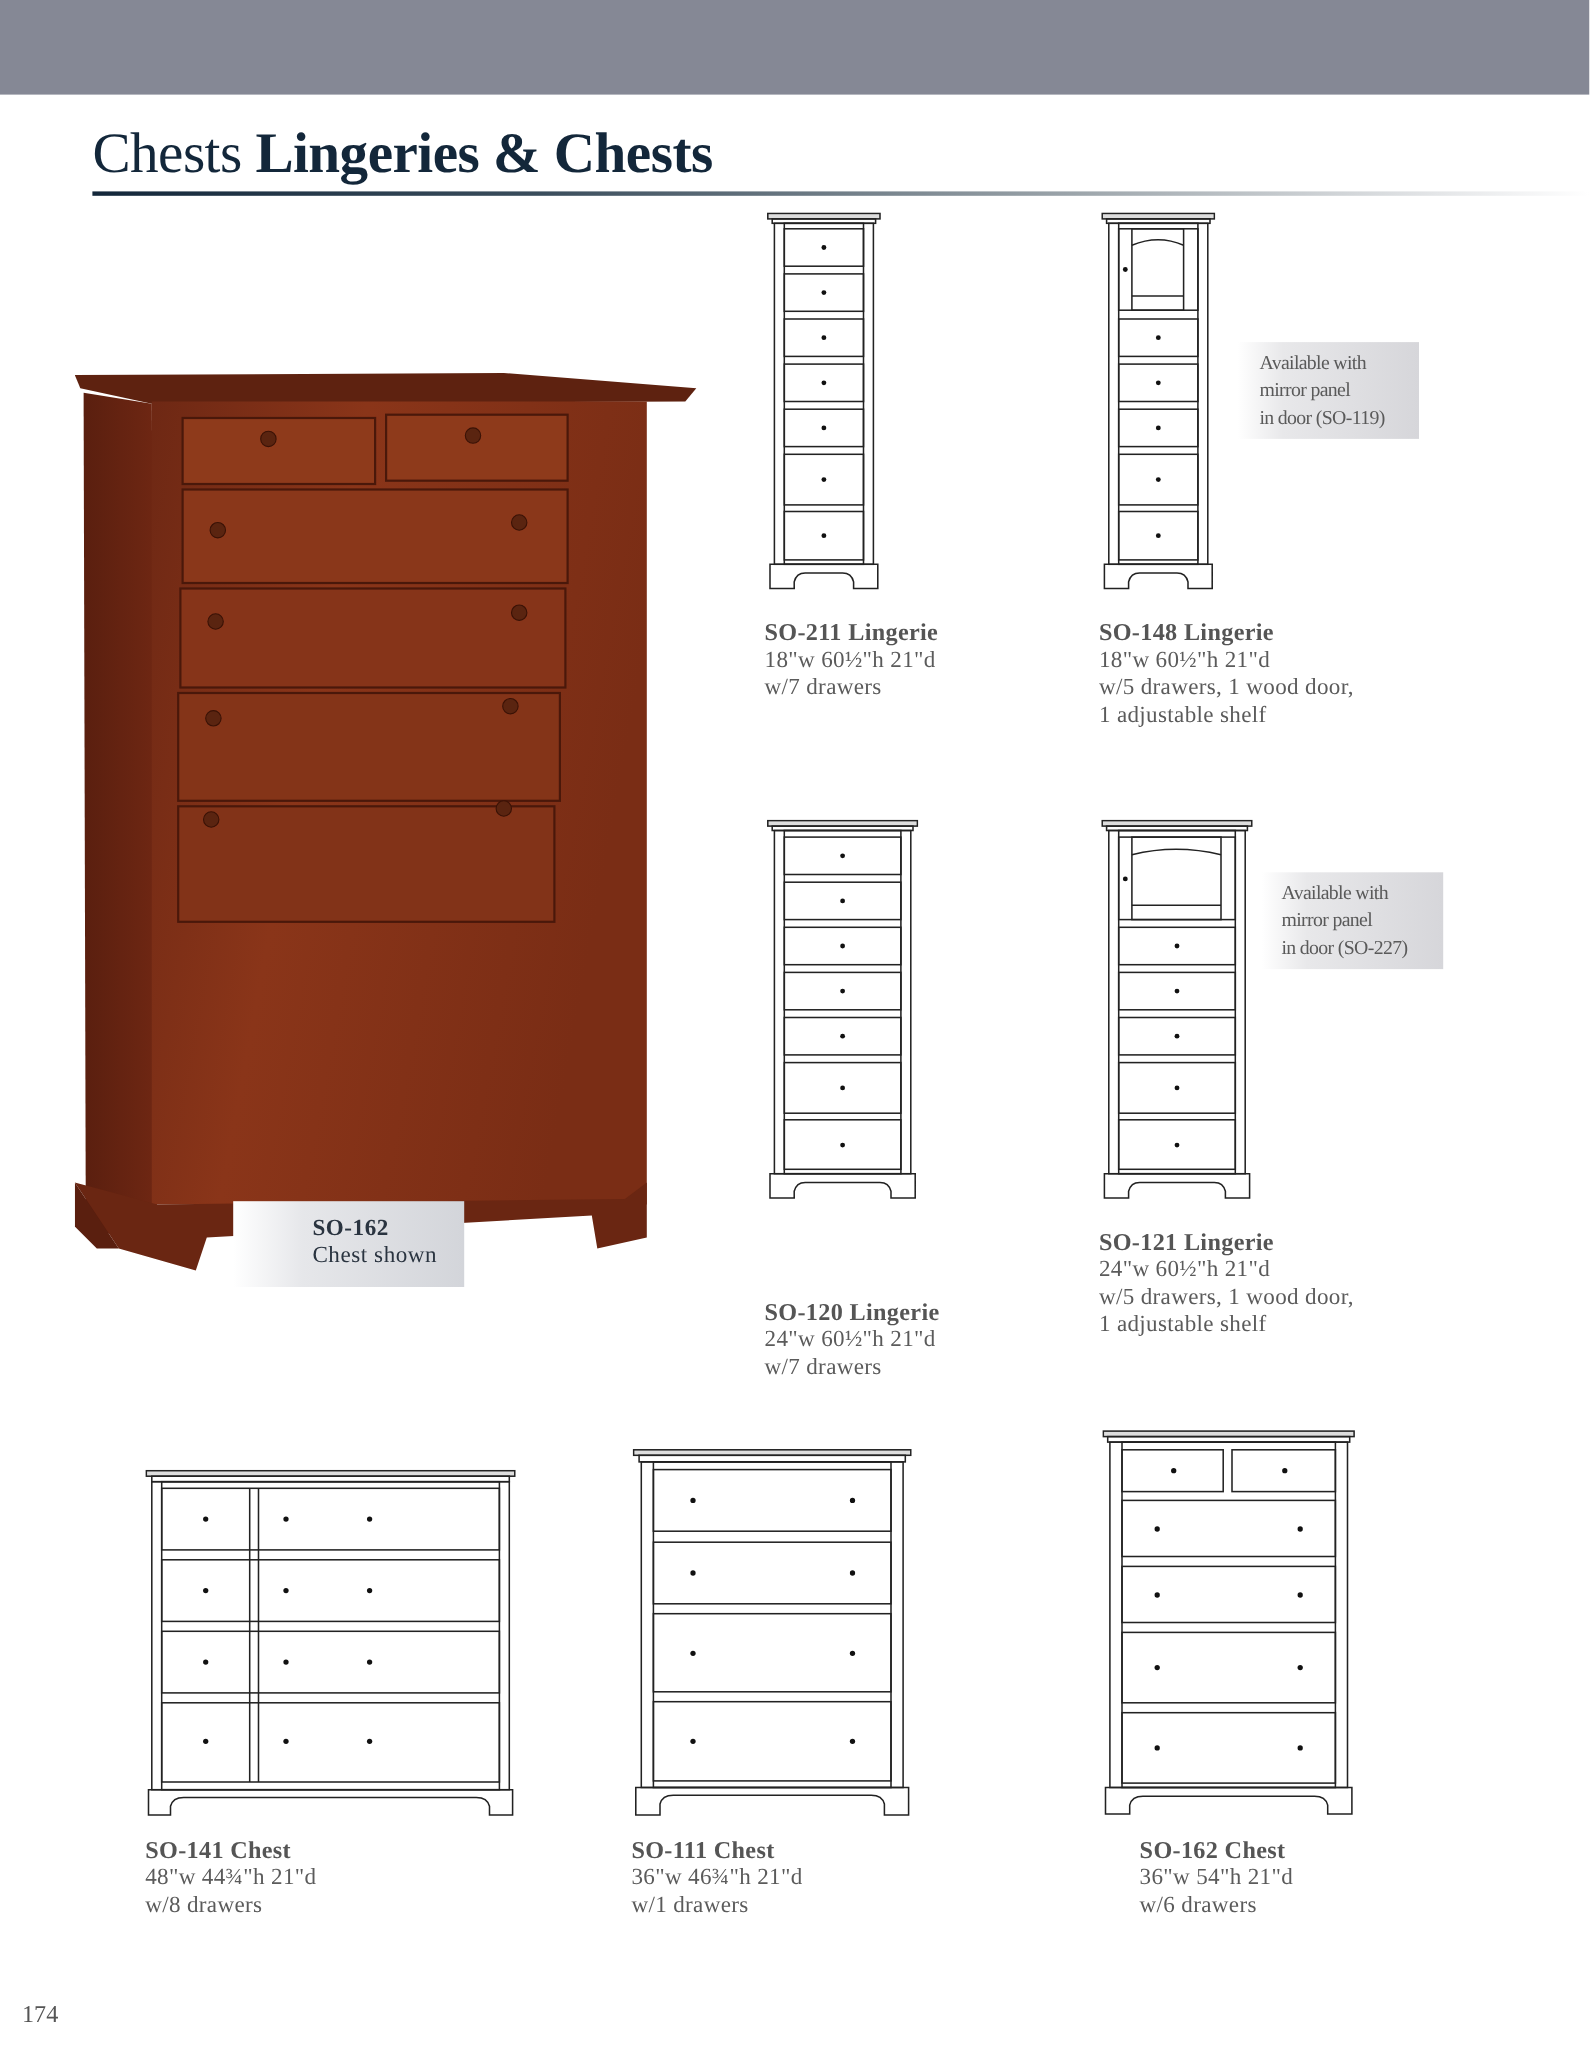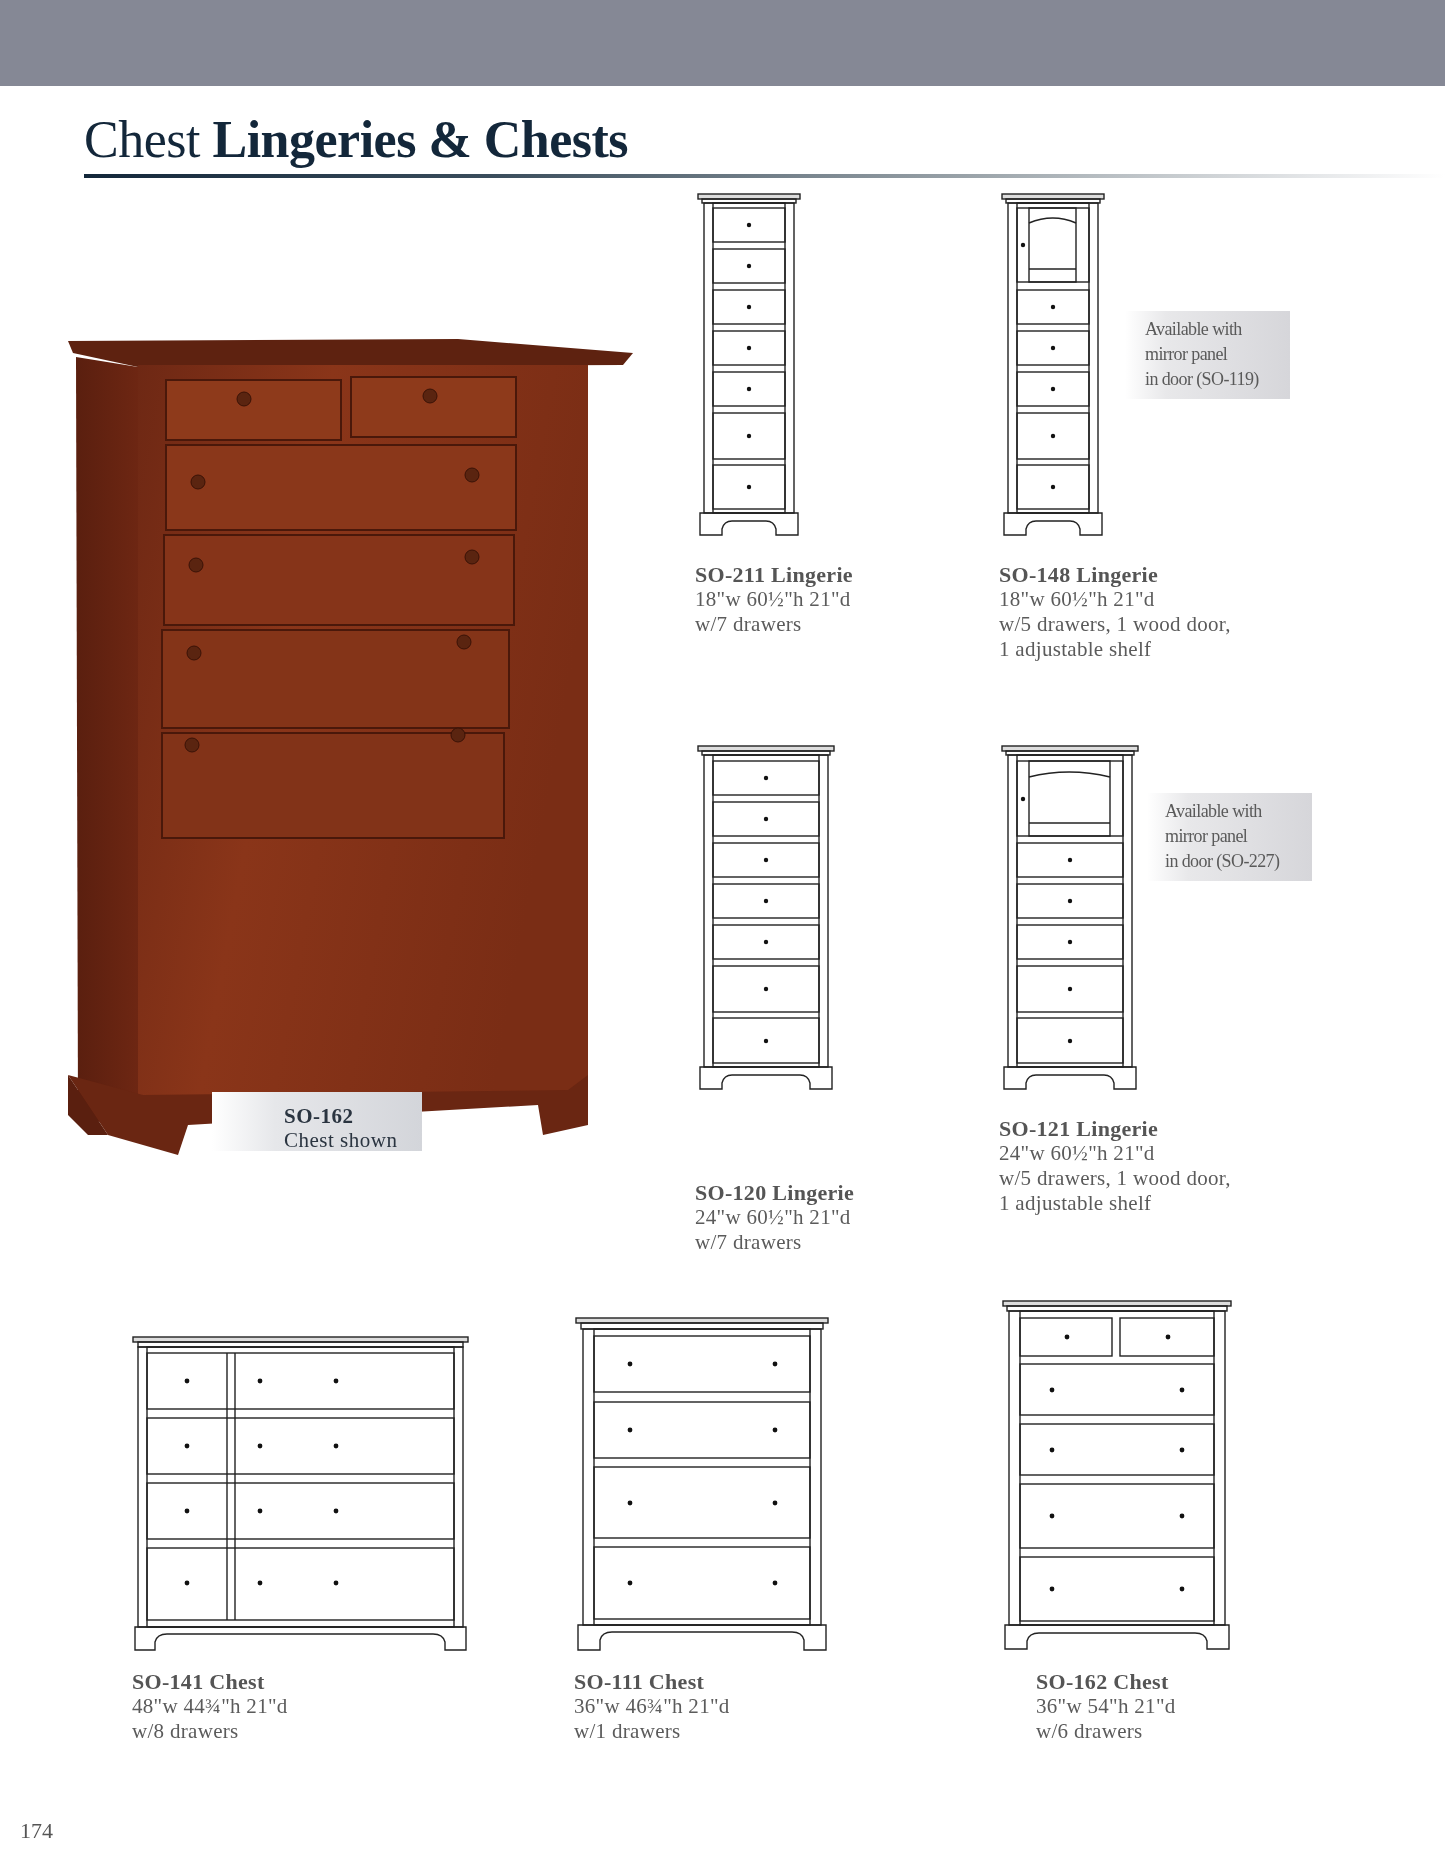--- a/index.html
+++ b/index.html
@@ -3,39 +3,39 @@
 <meta charset="utf-8">
 <style>
   html,body{margin:0;padding:0;background:#ffffff;}
   body{width:1445px;height:1870px;position:relative;overflow:hidden;font-family:"Liberation Serif","DejaVu Serif",serif;}
   .header-bar{position:absolute;left:0;top:0;width:1445px;height:86px;background:#858895;}
   .title{position:absolute;left:84px;top:110px;font-size:52px;line-height:60px;color:#13273a;white-space:nowrap;letter-spacing:-0.5px;}
   .title .light{font-weight:normal;}
   .title .bold{font-weight:bold;}
   .title-rule{position:absolute;left:84px;top:174px;width:1361px;height:4px;background:linear-gradient(to right,#13273a 0%,#3a4d5c 30%,#9aa3a9 65%,#e4e6e8 90%,#ffffff 100%);}
   .photo{position:absolute;left:68px;top:335px;width:572px;height:830px;}
-  .photo-label{position:absolute;left:212px;top:1092px;width:210px;height:59px;background:linear-gradient(to right,#ffffff 0%,#e6e7ea 30%,#d3d5da 100%);}
+  .photo-label{position:absolute;left:212px;top:1092px;width:210px;height:78px;background:linear-gradient(to right,#ffffff 0%,#e6e7ea 30%,#d3d5da 100%);}
   .photo-label .code{position:absolute;left:72px;top:12px;font-size:21px;font-weight:bold;color:#2a3440;letter-spacing:0.5px;}
   .photo-label .desc{position:absolute;left:72px;top:36px;font-size:21px;color:#2a3440;letter-spacing:0.5px;}
   .drawing{position:absolute;}
   .drawing svg{display:block;width:100%;height:100%;}
   .prod-label{position:absolute;color:#5b5b5b;font-size:21px;line-height:25px;white-space:nowrap;letter-spacing:0.3px;}
   .prod-label .name{font-weight:bold;font-size:22px;color:#555555;display:block;}
   .prod-label .line{display:block;}
   .note-box{position:absolute;background:linear-gradient(to right,#ffffff 0%,#e8e8ea 25%,#d6d6da 100%);color:#5a5a5a;font-size:18px;line-height:25px;letter-spacing:-0.6px;}
   .note-box span{display:block;}
   .page-number{position:absolute;left:20px;top:1818px;font-size:22px;color:#555;}
 </style>
 </head>
 <body>
 
 <div class="header-bar"></div>
 
 <div class="title">
-  <span class="light">Chest</span>
+  <span class="light">Chests</span>
   <span class="bold">Lingeries &amp; Chests</span>
 </div>
 <div class="title-rule"></div>
 
 <div class="photo">
   <svg viewBox="0 0 572 830" width="572" height="830" xmlns="http://www.w3.org/2000/svg">
     <defs>
       <linearGradient id="wood" x1="0" y1="0" x2="1" y2="0.3">
         <stop offset="0" stop-color="#6e2814"></stop>
         <stop offset="0.4" stop-color="#8a3519"></stop>

